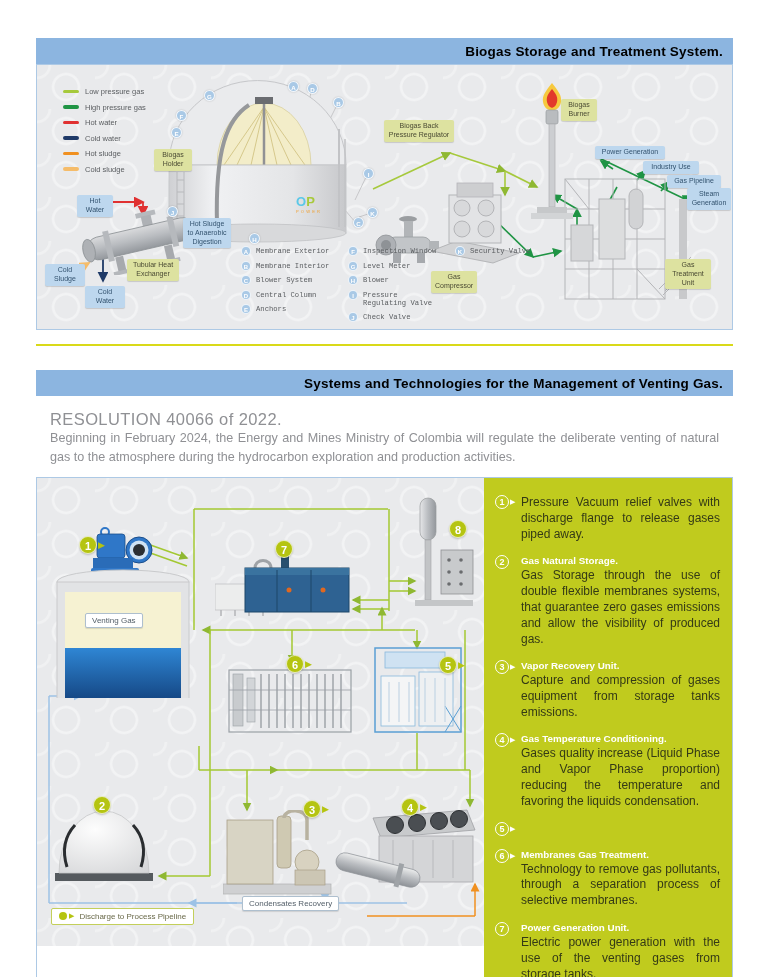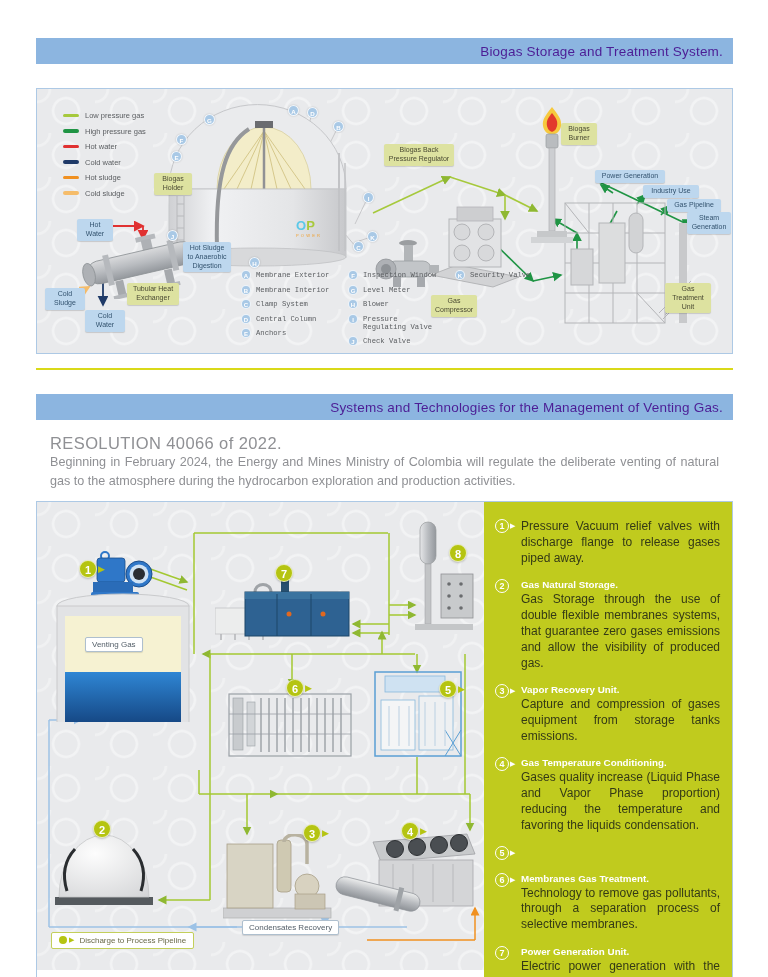--- a/index.html
+++ b/index.html
@@ -1,23 +1,23 @@
 <!DOCTYPE html>
 <html><head>
 <meta charset="utf-8">
 <style>
   * { margin:0; padding:0; box-sizing:border-box; }
   body { background:#fff; font-family:"Liberation Sans", sans-serif; }
   .page { position:relative; width:768px; height:977px; background:#fff; overflow:hidden; }
   .content { position:absolute; left:36px; top:38px; width:697px; }
 
-  .bar { height:26px; background:#8cb5e0; color:#4c1d95; font-weight:normal; font-size:13.5px;
+  .bar { height:26px; background:#8cb5e0; color:#000000; font-weight:bold; font-size:13.5px;
          display:flex; align-items:center; justify-content:flex-end; padding-right:10px; letter-spacing:.2px; }
 
-  .diagram { position:relative; background:#e9eaec; border:1px solid #adc9e5; overflow:hidden;margin-top:24px; }
+  .diagram { position:relative; background:#e9eaec; border:1px solid #adc9e5; overflow:hidden; }
   .d1 { width:697px; height:266px; }
   .wm { position:absolute; inset:0; pointer-events:none; opacity:.75;
         background-image:
           radial-gradient(circle at 29px 22px, transparent 11px, rgba(255,255,255,.55) 12px, rgba(255,255,255,.55) 13.5px, transparent 15px),
           radial-gradient(circle at 0px 0px, transparent 11px, rgba(255,255,255,.45) 12px, rgba(255,255,255,.45) 13.5px, transparent 15px);
         background-size:58px 44px; }
 
   .divider { border:none; border-top:2px solid #d9d919; margin:14px 0 24px 0; }
   .lbl-blue { position:absolute; background:#bdd7ee; color:#33536f; font-size:7px; line-height:1.25;
               padding:2px 4px; border-radius:2px; text-align:center; box-shadow:0 1px 1px rgba(0,0,0,.15); }
@@ -325,21 +325,21 @@
           <span class="key-label">Membrane Exterior</span>
         </div>
 
         <div class="key-row">
           <span class="key-letter">B</span>
           <span class="key-label">Membrane Interior</span>
         </div>
 
         <div class="key-row">
           <span class="key-letter">C</span>
-          <span class="key-label">Clamp System</span>
+          <span class="key-label">Blower System</span>
         </div>
 
         <div class="key-row">
           <span class="key-letter">D</span>
           <span class="key-label">Central Column</span>
         </div>
 
         <div class="key-row">
           <span class="key-letter">E</span>
           <span class="key-label">Anchors</span>

